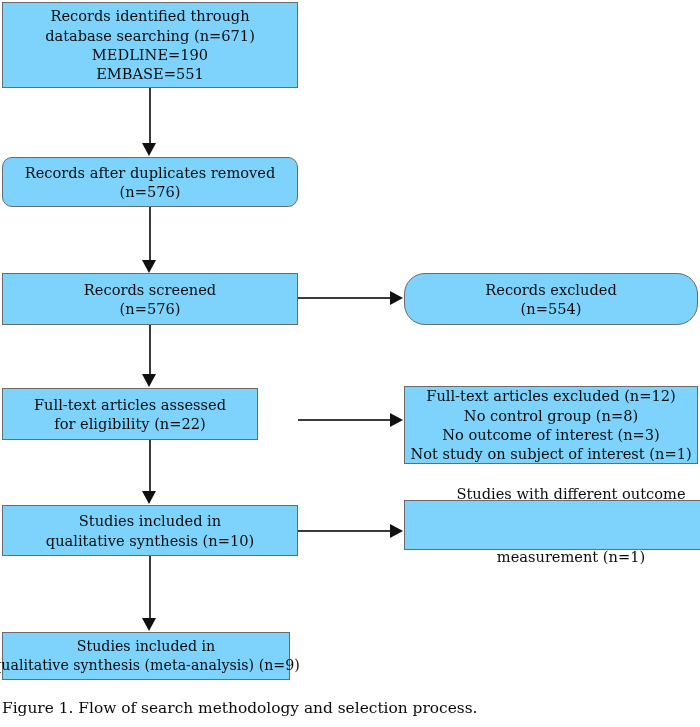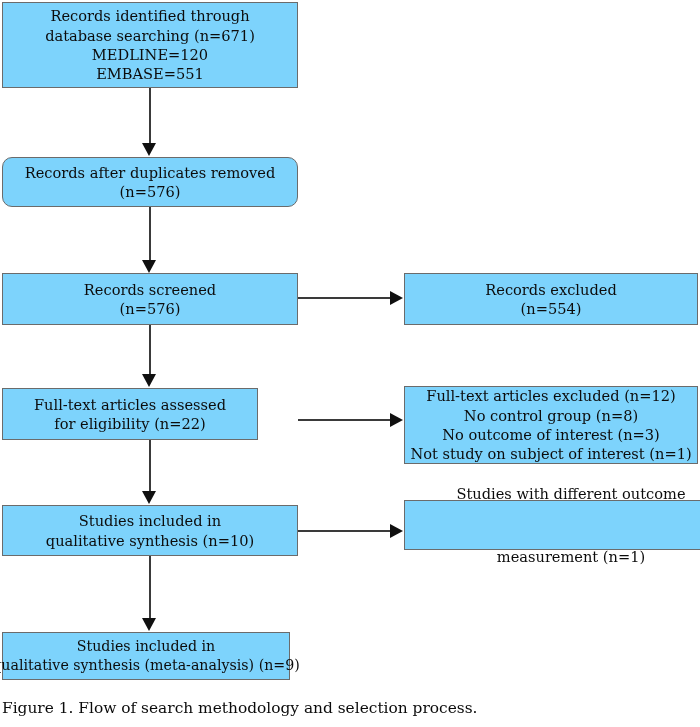--- a/index.html
+++ b/index.html
@@ -42,21 +42,21 @@
     white-space: nowrap;
   }
   
   .n1 { left: 2px;   top: 2px;   width: 296px; height: 86px; }
   .n2 { left: 2px;   top: 157px; width: 296px; height: 50px; border-radius: 10px; }
   .n3 { left: 2px;   top: 273px; width: 296px; height: 52px; }
   .n4 { left: 2px;   top: 388px; width: 256px; height: 52px; }
   .n5 { left: 2px;   top: 505px; width: 296px; height: 51px; }
   .n6 { left: 2px;   top: 632px; width: 288px; height: 48px; font-size: 14.2px; }
   
-  .r1 { left: 404px; top: 273px; width: 294px; height: 52px; }
+  .r1 { left: 404px; top: 273px; width: 294px; height: 52px; border-radius: 21px; }
   .r2 { left: 404px; top: 386px; width: 294px; height: 78px; }
   .r3 { left: 404px; top: 500px; width: 334px; height: 50px; gap: 44px; }
 
   
   .vline {
     position: absolute;
     width: 1.6px;
     background: #3a3a3a;
     left: 149px;
   }
@@ -119,21 +119,21 @@
   }
 </style>
 </head>
 <body>
 
 <div id="diagram">
 
   <div class="node n1">
     <span class="ln">Records identified through</span>
     <span class="ln">database searching (n=671)</span>
-    <span class="ln">MEDLINE=120</span>
+    <span class="ln">MEDLINE=190</span>
     <span class="ln">EMBASE=551</span>
   </div>
 
   <div class="vline v1"></div>
   <div class="varrow a1"></div>
 
   <div class="node n2">
     <span class="ln">Records after duplicates removed</span>
     <span class="ln">(n=576)</span>
   </div>

